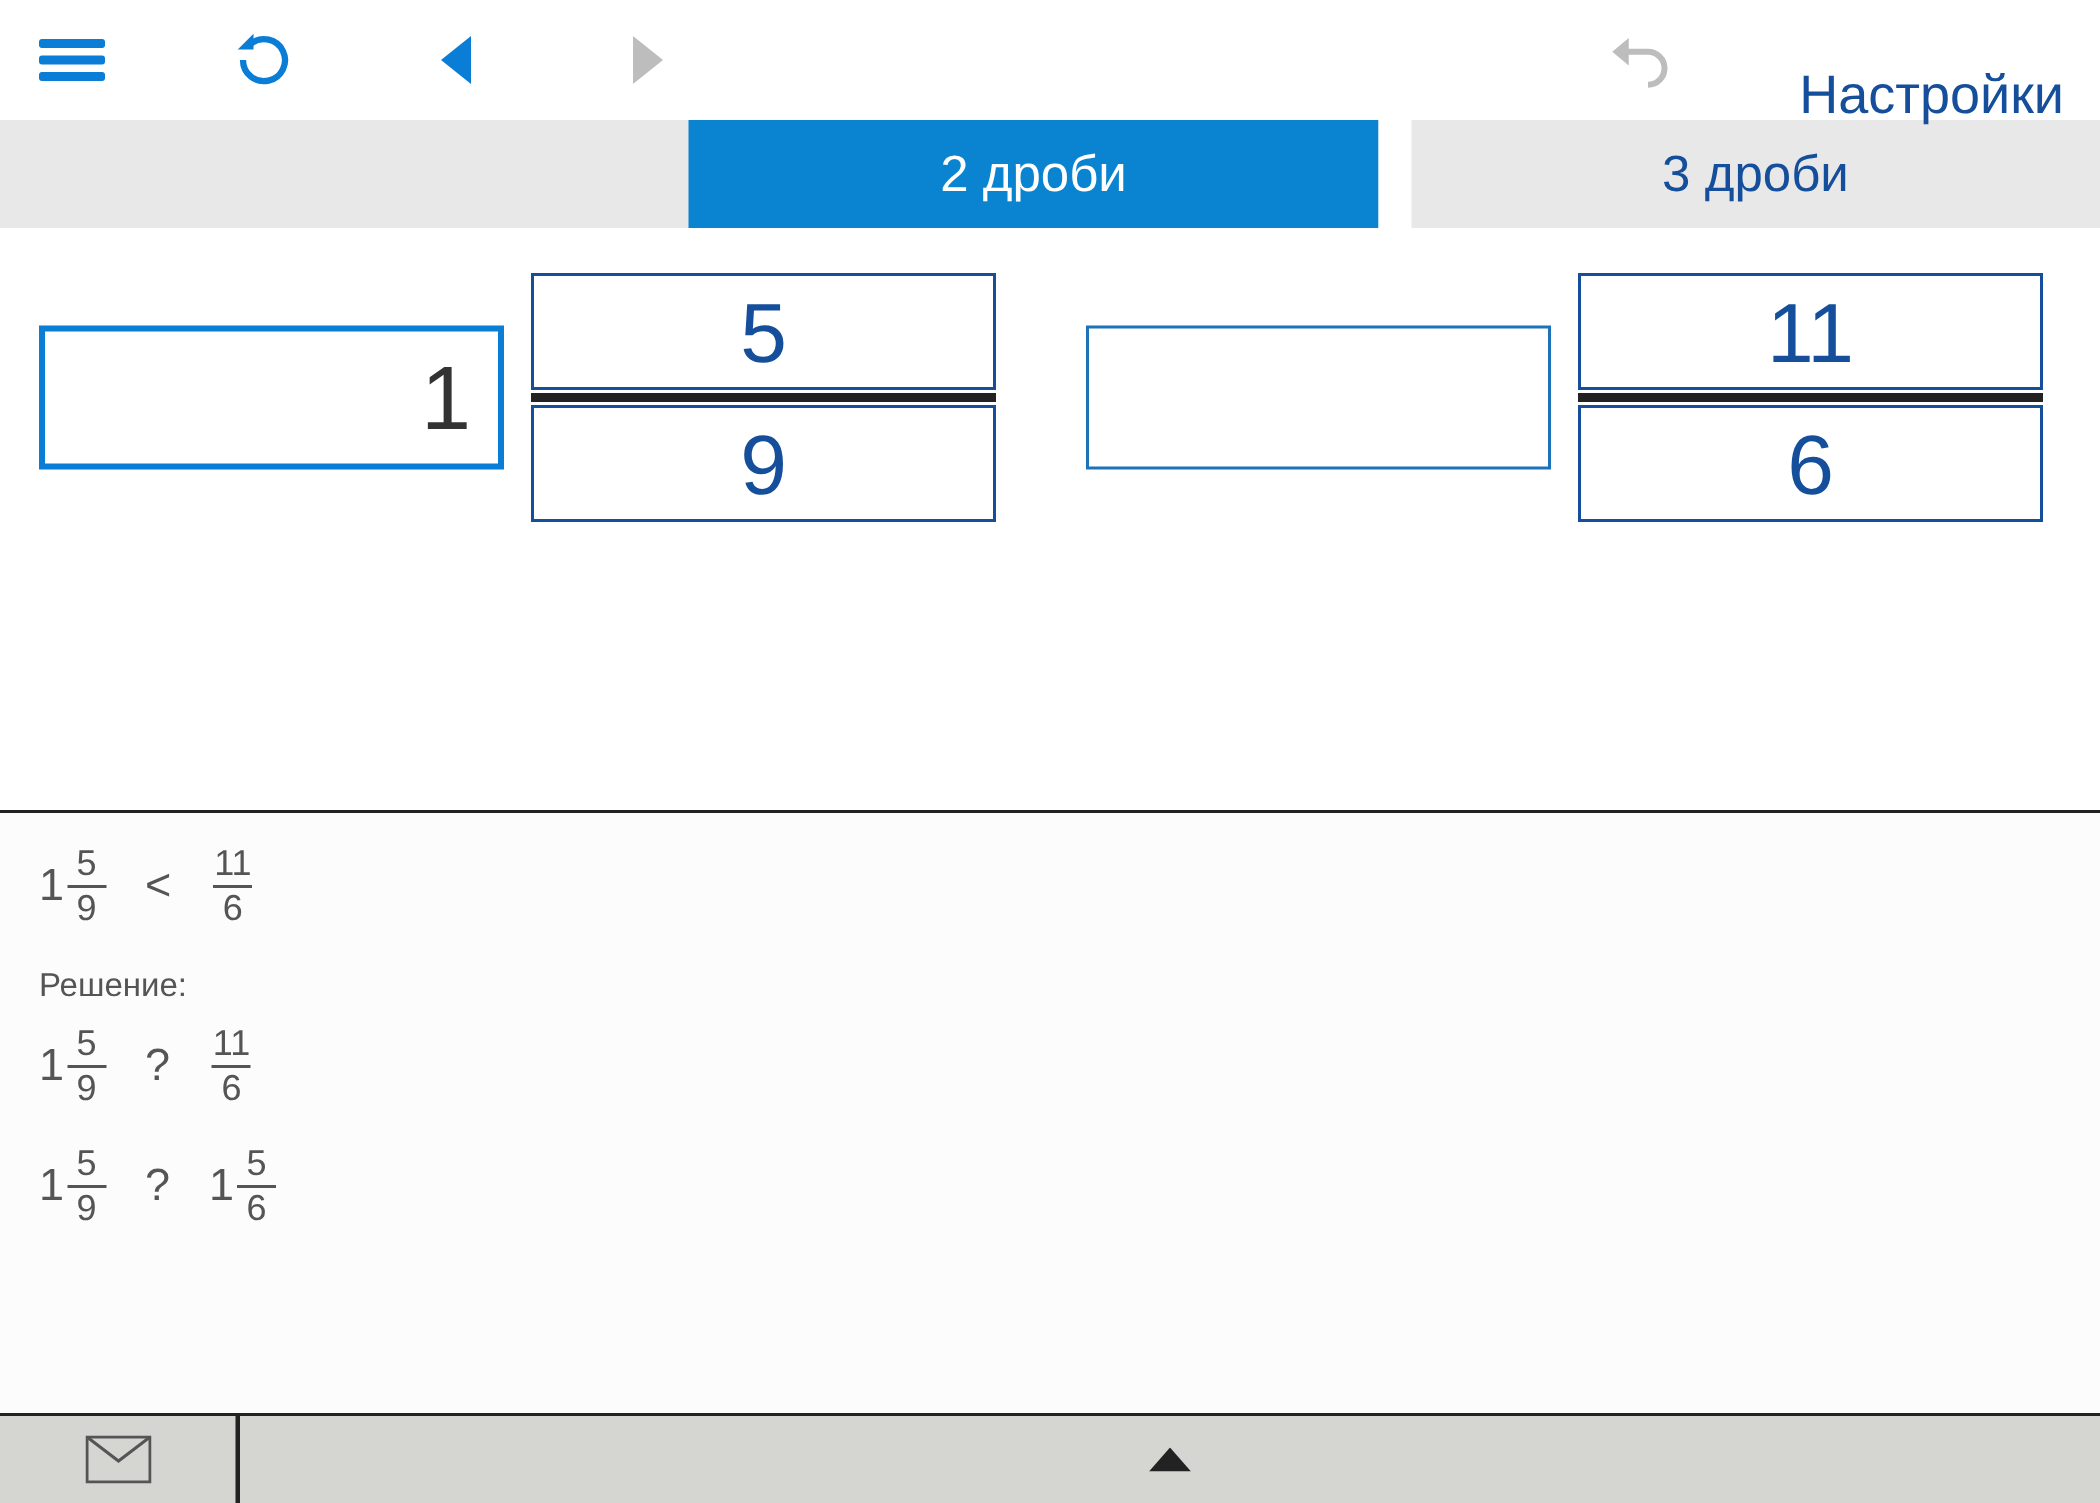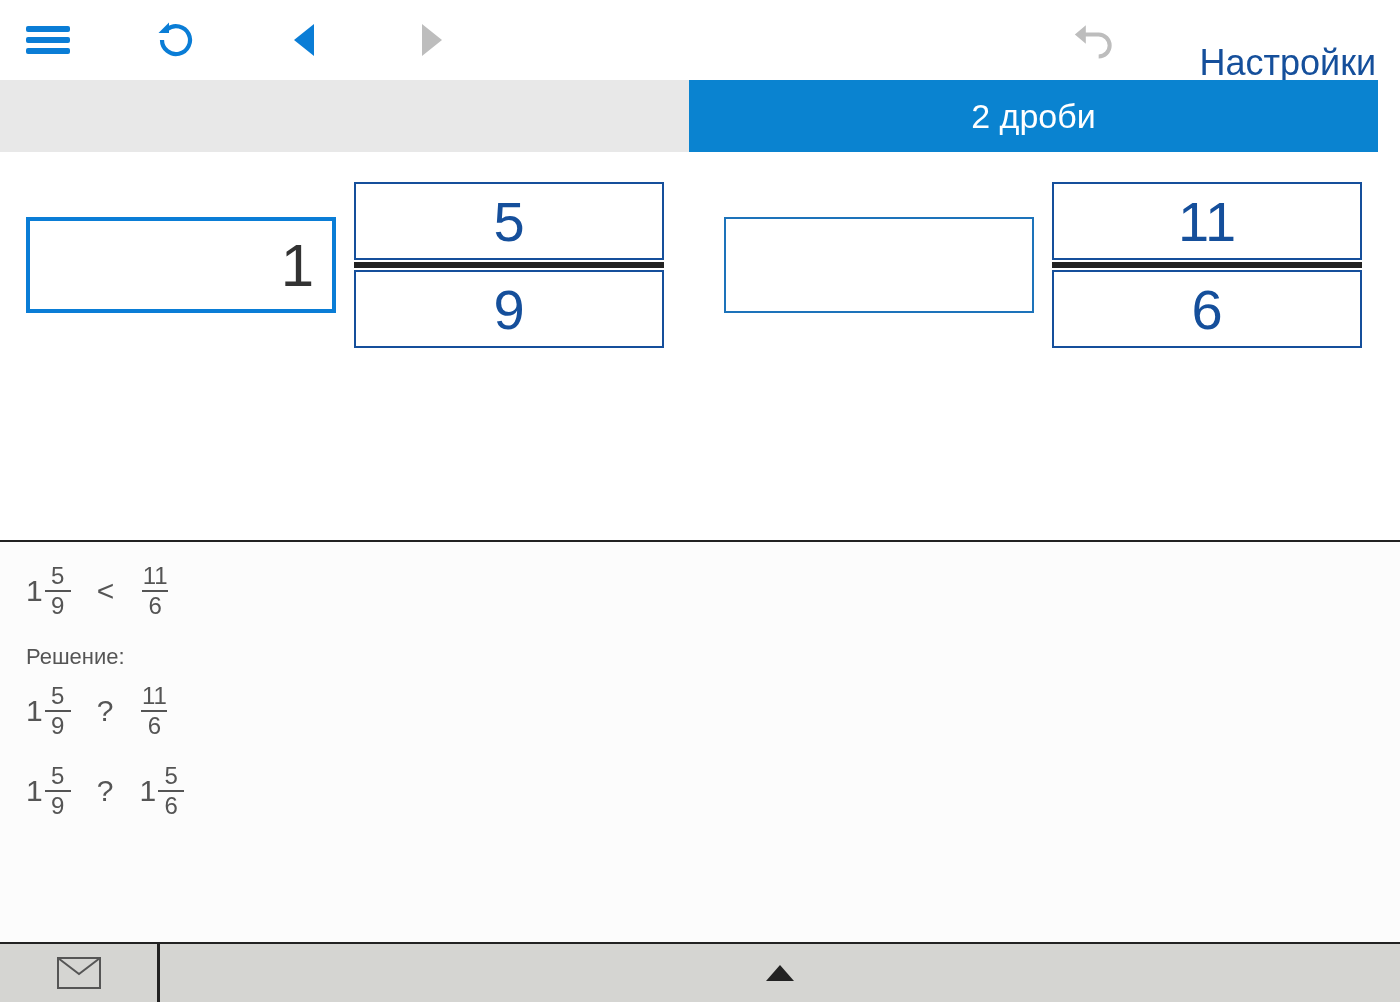--- a/index.html
+++ b/index.html
@@ -82,20 +82,21 @@
       <path fill="currentColor" d="M7 4 1 9l6 5z"></path>
     </svg>
   </div>
   <div class="settings-link">Настройки</div>
 </div>
 
 <div class="tabs">
   <div class="tab blank"></div>
   <div class="tab active">2 дроби</div>
   <div class="tabs-gap"></div>
+  <div class="tab">3 дроби</div>
 </div>
 
 <div class="input-area">
   <div class="fraction-group">
     <div class="whole-box">1</div>
     <div class="frac-col">
       <div class="num-box">5</div>
       <div class="frac-bar"></div>
       <div class="den-box">9</div>
     </div>

